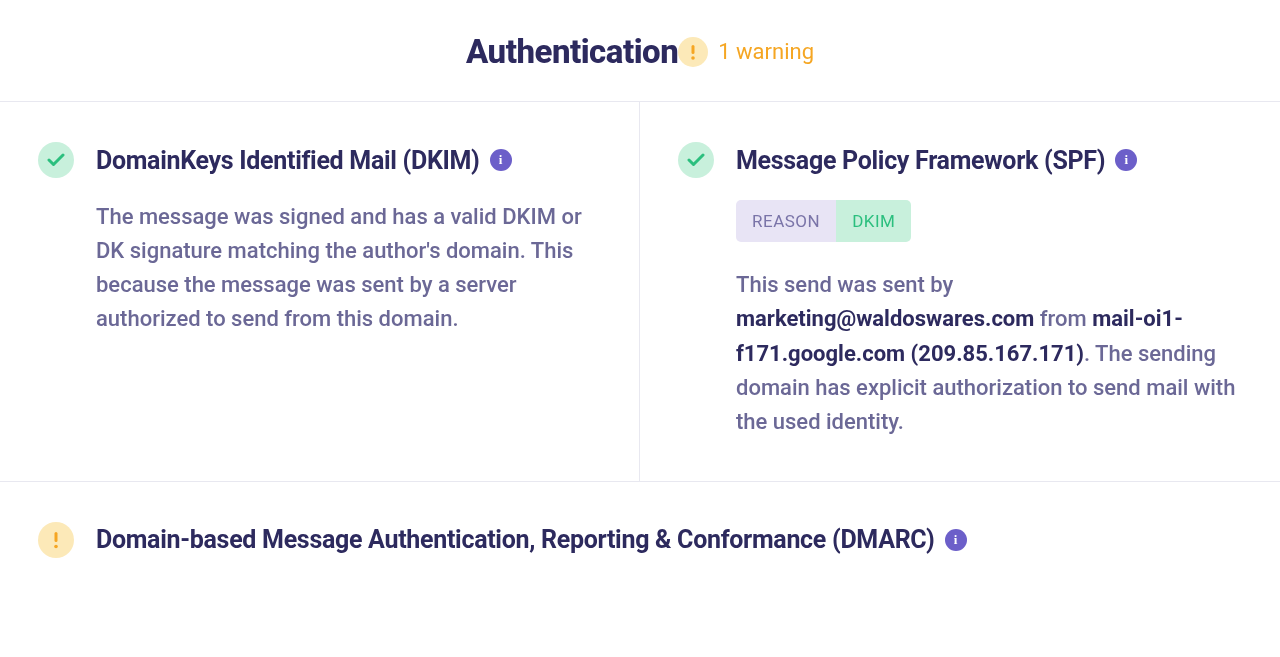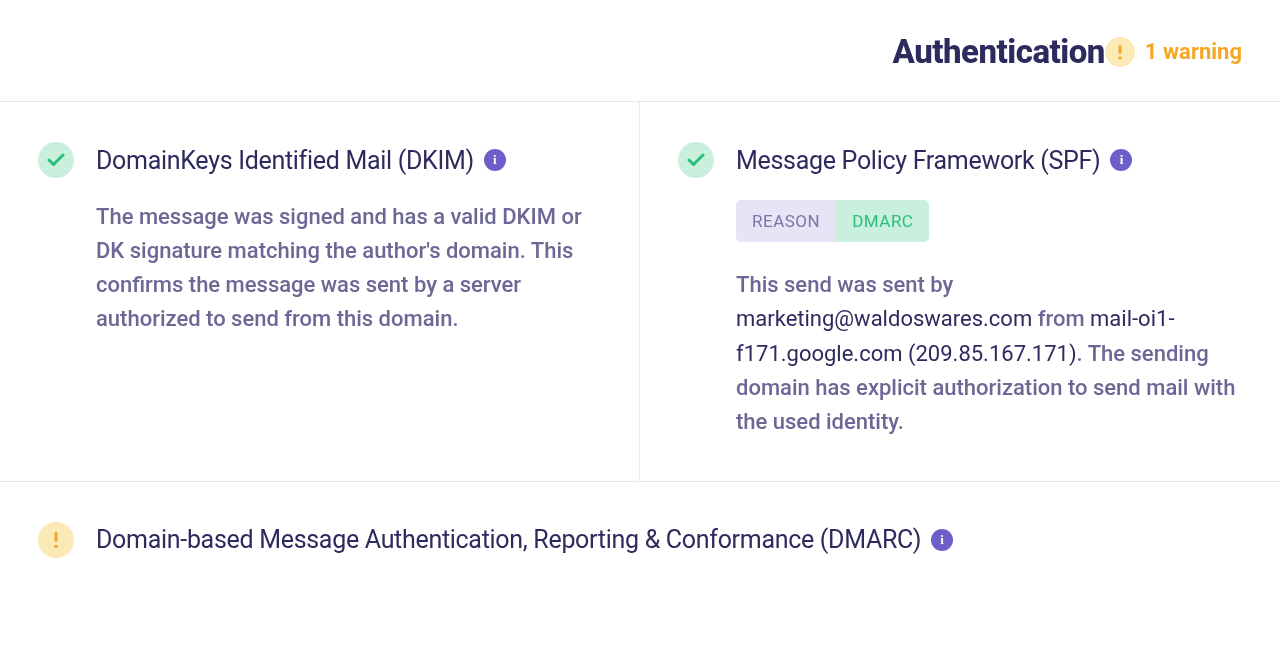--- a/index.html
+++ b/index.html
@@ -8,21 +8,21 @@
       box-sizing: border-box;
     }
     body {
       font-family: -apple-system, BlinkMacSystemFont, 'Segoe UI', Roboto, Helvetica, Arial, sans-serif;
       background: #ffffff;
       color: #2d2a5e;
       width: 1280px;
     }
     .header {
       display: flex;
-      justify-content: flex-end;
+      justify-content: center;
       align-items: center;
       padding: 32px 38px 30px 38px;
       border-bottom: 1px solid #e8e8f0;
     }
     .page-title {
       font-size: 33px;
       font-weight: 800;
       color: #2d2a5e;
       letter-spacing: -0.5px;
     }
@@ -36,21 +36,21 @@
       height: 30px;
       border-radius: 50%;
       background: #fce9b8;
       display: flex;
       align-items: center;
       justify-content: center;
     }
     .warning-text {
       color: #f5a623;
       font-size: 22px;
-      font-weight: 700;
+      font-weight: 400;
     }
     .cards-grid {
       display: grid;
       grid-template-columns: 1fr 1fr;
       border-bottom: 1px solid #e8e8f0;
     }
     .card {
       padding: 40px 38px 42px 38px;
     }
     .card-left {
@@ -80,21 +80,21 @@
     .status-warn {
       background: #fce9b8;
     }
     .card-title-wrap {
       display: flex;
       align-items: center;
       gap: 10px;
     }
     .card-title {
       font-size: 25px;
-      font-weight: 400;
+      font-weight: 700;
       color: #2d2a5e;
       letter-spacing: -0.3px;
     }
     .info-icon {
       width: 22px;
       height: 22px;
       border-radius: 50%;
       background: #6c5fc9;
       display: inline-flex;
       align-items: center;
@@ -111,21 +111,21 @@
     }
     .card-body {
       padding-left: 58px;
       font-size: 22px;
       line-height: 1.55;
       color: #6b6896;
       font-weight: 500;
     }
     .card-body strong {
       color: #2d2a5e;
-      font-weight: 400;
+      font-weight: 700;
     }
     .badge-row {
       display: flex;
       gap: 0;
       margin-bottom: 26px;
     }
     .badge {
       padding: 8px 16px;
       font-size: 17px;
       font-weight: 400;
@@ -173,41 +173,41 @@
           <path d="M2 7 L6.5 11.5 L16 2" stroke="#2bbf7e" stroke-width="3" fill="none" stroke-linecap="round" stroke-linejoin="round"></path>
         </svg>
       </span>
       <div class="card-title-wrap">
         <h2 class="card-title">DomainKeys Identified Mail (DKIM)</h2>
         <span class="info-icon">
           <span class="info-i">i</span>
         </span>
       </div>
     </div>
-    <div class="card-body">The message was signed and has a valid DKIM or DK signature matching the author's domain. This confirms the message was sent by a server authorized to send from this domain.</div>
+    <div class="card-body">The message was signed and has a valid DKIM or DK signature matching the author's domain. This because the message was sent by a server authorized to send from this domain.</div>
   </div>
 
   <div class="card">
     <div class="card-header">
       <span class="status-circle status-pass">
         <svg width="18" height="14" viewBox="0 0 18 14">
           <path d="M2 7 L6.5 11.5 L16 2" stroke="#2bbf7e" stroke-width="3" fill="none" stroke-linecap="round" stroke-linejoin="round"></path>
         </svg>
       </span>
       <div class="card-title-wrap">
         <h2 class="card-title">Message Policy Framework (SPF)</h2>
         <span class="info-icon">
           <span class="info-i">i</span>
         </span>
       </div>
     </div>
     <div class="card-body">
       <div class="badge-row">
         <span class="badge badge-reason">REASON</span>
-        <span class="badge badge-pass">DMARC</span>
+        <span class="badge badge-pass">DKIM</span>
       </div>
       <div>
         <span>This send was sent by </span><strong>marketing@waldoswares.com</strong><span> from </span><strong>mail-oi1-f171.google.com (209.85.167.171)</strong><span>. The sending domain has explicit authorization to send mail with the used identity.</span>
       </div>
     </div>
   </div>
 
 </div>
 
 <div class="card-full">

